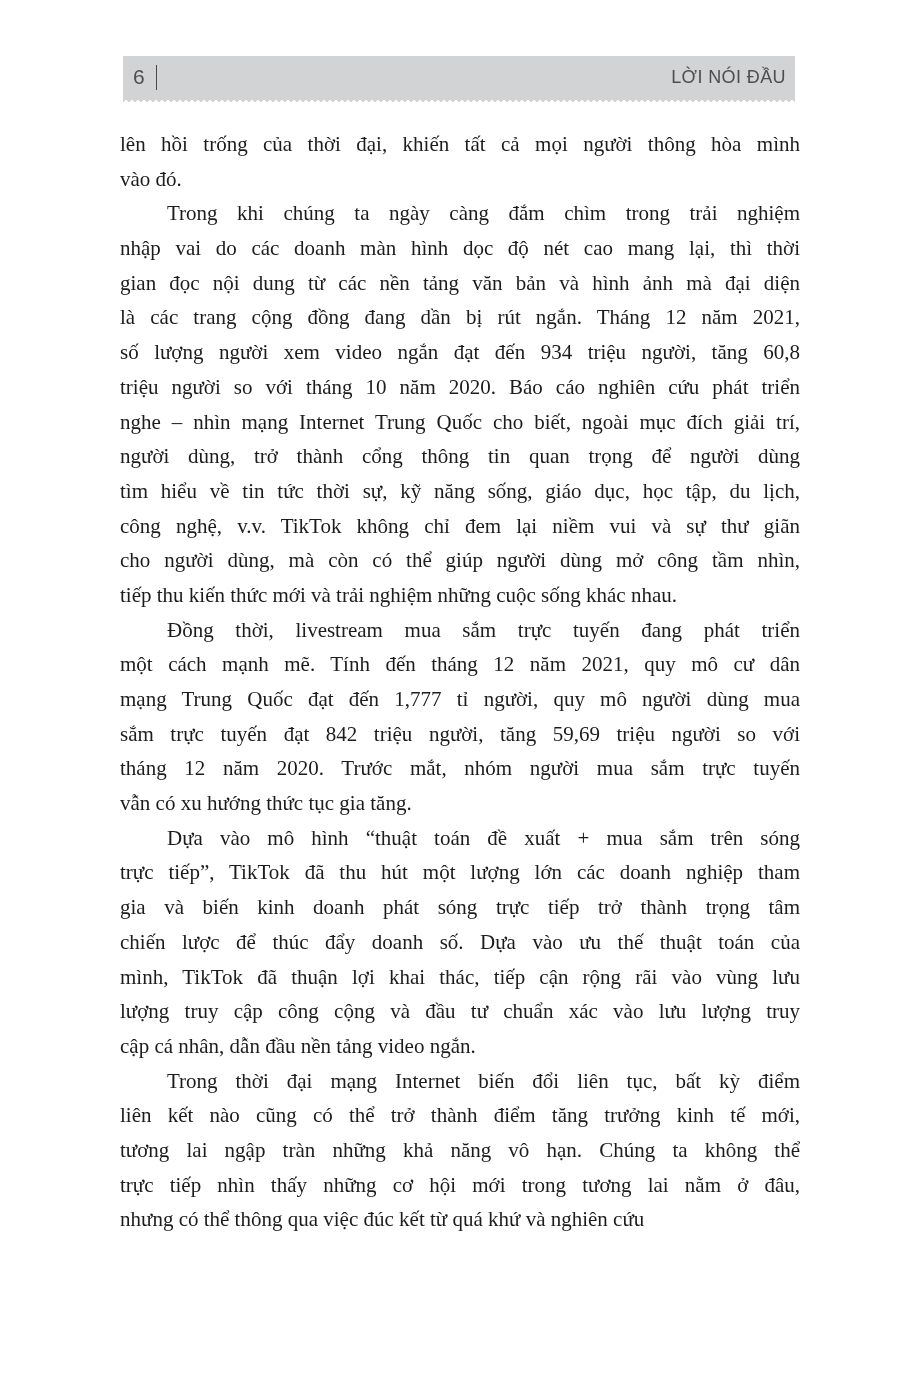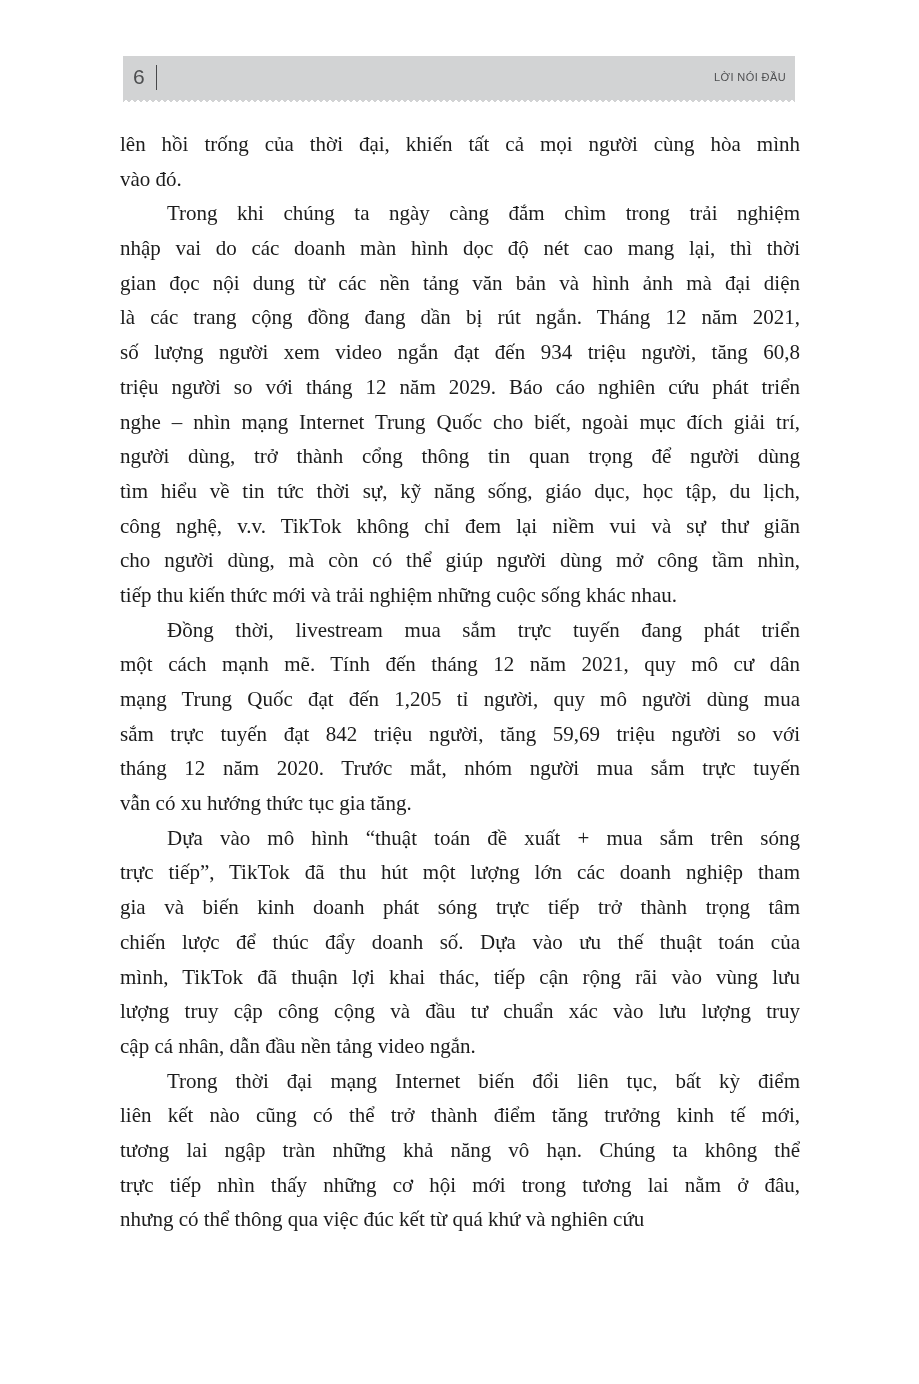--- a/index.html
+++ b/index.html
@@ -36,21 +36,21 @@
   .page-num {
     font-size: 21px;
     color: var(--header-text, #515254);
   }
   .num-divider {
     width: 1.5px; height: 25px;
     background: #47484a;
     margin-left: 11px;
   }
   .header-title {
-    font-size: 11px;
+    font-size: 18px;
     letter-spacing: 0.4px;
     color: var(--header-text, #4d4e50);
   }
   .body-text {
     position: absolute;
     left: 120px; top: 127px;
     width: 680px;
     color: var(--body-text, #1c1c1c);
     font-size: 21px;
   }
@@ -75,41 +75,41 @@
   <header class="header-bar">
     <div class="header-left">
       <span class="page-num">6</span>
       <span class="num-divider"></span>
     </div>
     <div class="header-title">LỜI NÓI ĐẦU</div>
   </header>
 
   <main class="body-text">
       <div class="para">
-        <div class="line"><span>lên hồi trống của thời đại, khiến tất cả mọi người cùng hòa mình</span></div>
+        <div class="line"><span>lên hồi trống của thời đại, khiến tất cả mọi người thông hòa mình</span></div>
         <div class="line last"><span>vào đó.</span></div>
       </div>
       <div class="para">
         <div class="line indent"><span>Trong khi chúng ta ngày càng đắm chìm trong trải nghiệm</span></div>
         <div class="line"><span>nhập vai do các doanh màn hình dọc độ nét cao mang lại, thì thời</span></div>
         <div class="line"><span>gian đọc nội dung từ các nền tảng văn bản và hình ảnh mà đại diện</span></div>
         <div class="line"><span>là các trang cộng đồng đang dần bị rút ngắn. Tháng 12 năm 2021,</span></div>
         <div class="line"><span>số lượng người xem video ngắn đạt đến 934 triệu người, tăng 60,8</span></div>
-        <div class="line"><span>triệu người so với tháng 12 năm 2029. </span><span class="it">Báo cáo nghiên cứu phát triển</span></div>
+        <div class="line"><span>triệu người so với tháng 10 năm 2020. </span><span class="it">Báo cáo nghiên cứu phát triển</span></div>
         <div class="line"><span class="it">nghe – nhìn mạng Internet Trung Quốc</span><span> cho biết, ngoài mục đích giải trí,</span></div>
         <div class="line"><span>người dùng, trở thành cổng thông tin quan trọng để người dùng</span></div>
         <div class="line"><span>tìm hiểu về tin tức thời sự, kỹ năng sống, giáo dục, học tập, du lịch,</span></div>
         <div class="line"><span>công nghệ, v.v. TikTok không chỉ đem lại niềm vui và sự thư giãn</span></div>
         <div class="line"><span>cho người dùng, mà còn có thể giúp người dùng mở công tầm nhìn,</span></div>
         <div class="line last"><span>tiếp thu kiến thức mới và trải nghiệm những cuộc sống khác nhau.</span></div>
       </div>
       <div class="para">
         <div class="line indent"><span>Đồng thời, livestream mua sắm trực tuyến đang phát triển</span></div>
         <div class="line"><span>một cách mạnh mẽ. Tính đến tháng 12 năm 2021, quy mô cư dân</span></div>
-        <div class="line"><span>mạng Trung Quốc đạt đến 1,205 tỉ người, quy mô người dùng mua</span></div>
+        <div class="line"><span>mạng Trung Quốc đạt đến 1,777 tỉ người, quy mô người dùng mua</span></div>
         <div class="line"><span>sắm trực tuyến đạt 842 triệu người, tăng 59,69 triệu người so với</span></div>
         <div class="line"><span>tháng 12 năm 2020. Trước mắt, nhóm người mua sắm trực tuyến</span></div>
         <div class="line last"><span>vẫn có xu hướng thức tục gia tăng.</span></div>
       </div>
       <div class="para">
         <div class="line indent"><span>Dựa vào mô hình “thuật toán đề xuất + mua sắm trên sóng</span></div>
         <div class="line"><span>trực tiếp”, TikTok đã thu hút một lượng lớn các doanh nghiệp tham</span></div>
         <div class="line"><span>gia và biến kinh doanh phát sóng trực tiếp trở thành trọng tâm</span></div>
         <div class="line"><span>chiến lược để thúc đẩy doanh số. Dựa vào ưu thế thuật toán của</span></div>
         <div class="line"><span>mình, TikTok đã thuận lợi khai thác, tiếp cận rộng rãi vào vùng lưu</span></div>

